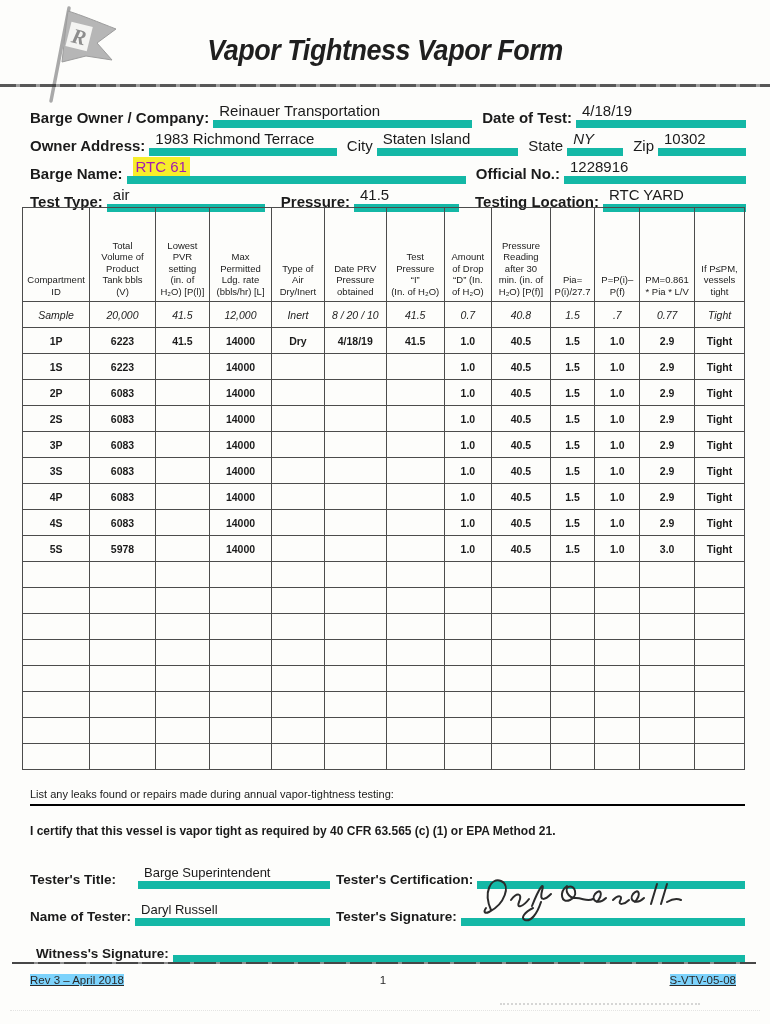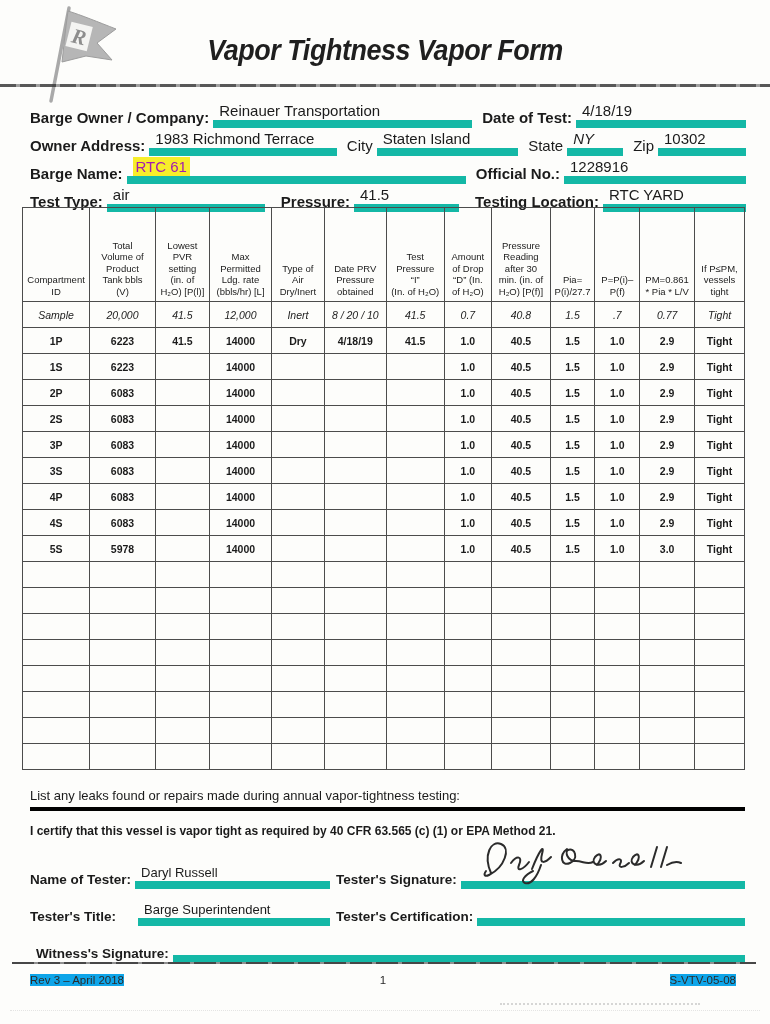--- a/index.html
+++ b/index.html
@@ -45,21 +45,21 @@
     padding:3px 1px 4px;white-space:pre-line;height:86px;
   }
   .vapor-table td{
     height:25px;text-align:center;font-size:10.5px;font-weight:bold;
     padding:0 1px;overflow:hidden;
   }
   .vapor-table tr.sample-row td{font-weight:normal;font-style:italic;}
   
   .leaks-line{
     position:absolute;top:788px;left:30px;right:25px;
-    font-size:13px;border-bottom:4px solid #000000;padding-bottom:4px;
+    font-size:11px;border-bottom:2px solid #000000;padding-bottom:4px;
   }
   .certify-line{
     position:absolute;top:824px;left:30px;right:25px;
     font-size:12px;font-weight:bold;
   }
   .sig-rows{position:absolute;top:852px;left:30px;right:25px;}
   .srow{display:flex;align-items:flex-end;height:37px;font-size:13px;}
   .s-left{display:flex;align-items:flex-end;width:300px;flex:0 0 300px;}
   .s-right{display:flex;align-items:flex-end;flex:1;margin-left:6px;}
   .srow .lbl{font-size:13.5px;}
@@ -68,21 +68,21 @@
   
   .footer-divider{
     position:absolute;top:962px;left:12px;right:14px;height:2px;
     background:repeating-linear-gradient(90deg,#474747 0 22px,#909090 22px 26px);
   }
   .footer{
     position:absolute;top:974px;left:30px;right:34px;
     display:flex;justify-content:space-between;font-size:11.5px;color:#2a2a2a;
   }
   .footer .center{position:absolute;left:0;right:0;text-align:center;}
-  .footer .left,.footer .right{position:relative;z-index:1;background:#0ea5e9;}
+  .footer .left,.footer .right{position:relative;z-index:1;background:#7dd3fc;text-decoration:underline;}
   
   .scan-noise-1{position:absolute;top:1003px;left:500px;width:200px;border-top:2px dotted #c6c6c6;opacity:.7;}
   .scan-noise-2{position:absolute;top:1010px;left:10px;right:10px;border-top:1px dotted #dedede;opacity:.8;}
 </style>
 </head>
 <body>
 
 <div class="page">
 
   <div class="logo">
@@ -468,20 +468,30 @@
         </tr>
       </tbody>
   </table>
 
   <div class="leaks-line">List any leaks found or repairs made during annual vapor-tightness testing:</div>
   <div class="certify-line">I certify that this vessel is vapor tight as required by 40 CFR 63.565 (c) (1) or EPA Method 21.</div>
 
   <div class="sig-rows">
     <div class="srow">
       <span class="s-left">
+        <span class="lbl" style="width:104px;">Tester's Title:</span>
+        <span class="val grow1">Barge Superintendent</span>
+      </span>
+      <span class="s-right">
+        <span class="lbl">Tester's Certification:</span>
+        <span class="val grow1"></span>
+      </span>
+    </div>
+    <div class="srow">
+      <span class="s-left">
         <span class="lbl">Name of Tester:</span>
         <span class="val grow1">Daryl Russell</span>
       </span>
       <span class="s-right">
         <span class="lbl">Tester's Signature:</span>
         <span class="val grow1 sig-holder">
           <svg class="sig-svg" width="210" height="50" viewBox="0 0 210 50">
             <g fill="none" stroke="#2b2b2b" stroke-width="2" stroke-linecap="round">
               <path d="M16 38 C8 20 16 5 26 9 C36 13 30 32 14 40 C10 42 8 40 11 36"></path>
               <path d="M36 28 C42 20 48 21 44 30 C41 37 48 35 54 27"></path>
@@ -492,30 +502,20 @@
               <path d="M138 28 c6 -6 10 -4 7 1 c-2 4 4 4 9 -1"></path>
               <path d="M160 30 c7 -9 3 -14 -2 -8 c-5 7 4 11 11 4"></path>
               <path d="M176 32 l6 -20 m4 20 l6 -20"></path>
               <path d="M192 30 c5 -3 10 -4 14 -2"></path>
             </g>
           </svg>
         </span>
       </span>
     </div>
     <div class="srow">
-      <span class="s-left">
-        <span class="lbl" style="width:104px;">Tester's Title:</span>
-        <span class="val grow1">Barge Superintendent</span>
-      </span>
-      <span class="s-right">
-        <span class="lbl">Tester's Certification:</span>
-        <span class="val grow1"></span>
-      </span>
-    </div>
-    <div class="srow">
       <span class="s-right">
         <span class="lbl">Witness's Signature:</span>
         <span class="val grow1"></span>
       </span>
     </div>
   </div>
 
   <div class="footer-divider"></div>
   <div class="footer">
     <span class="center">1</span>

